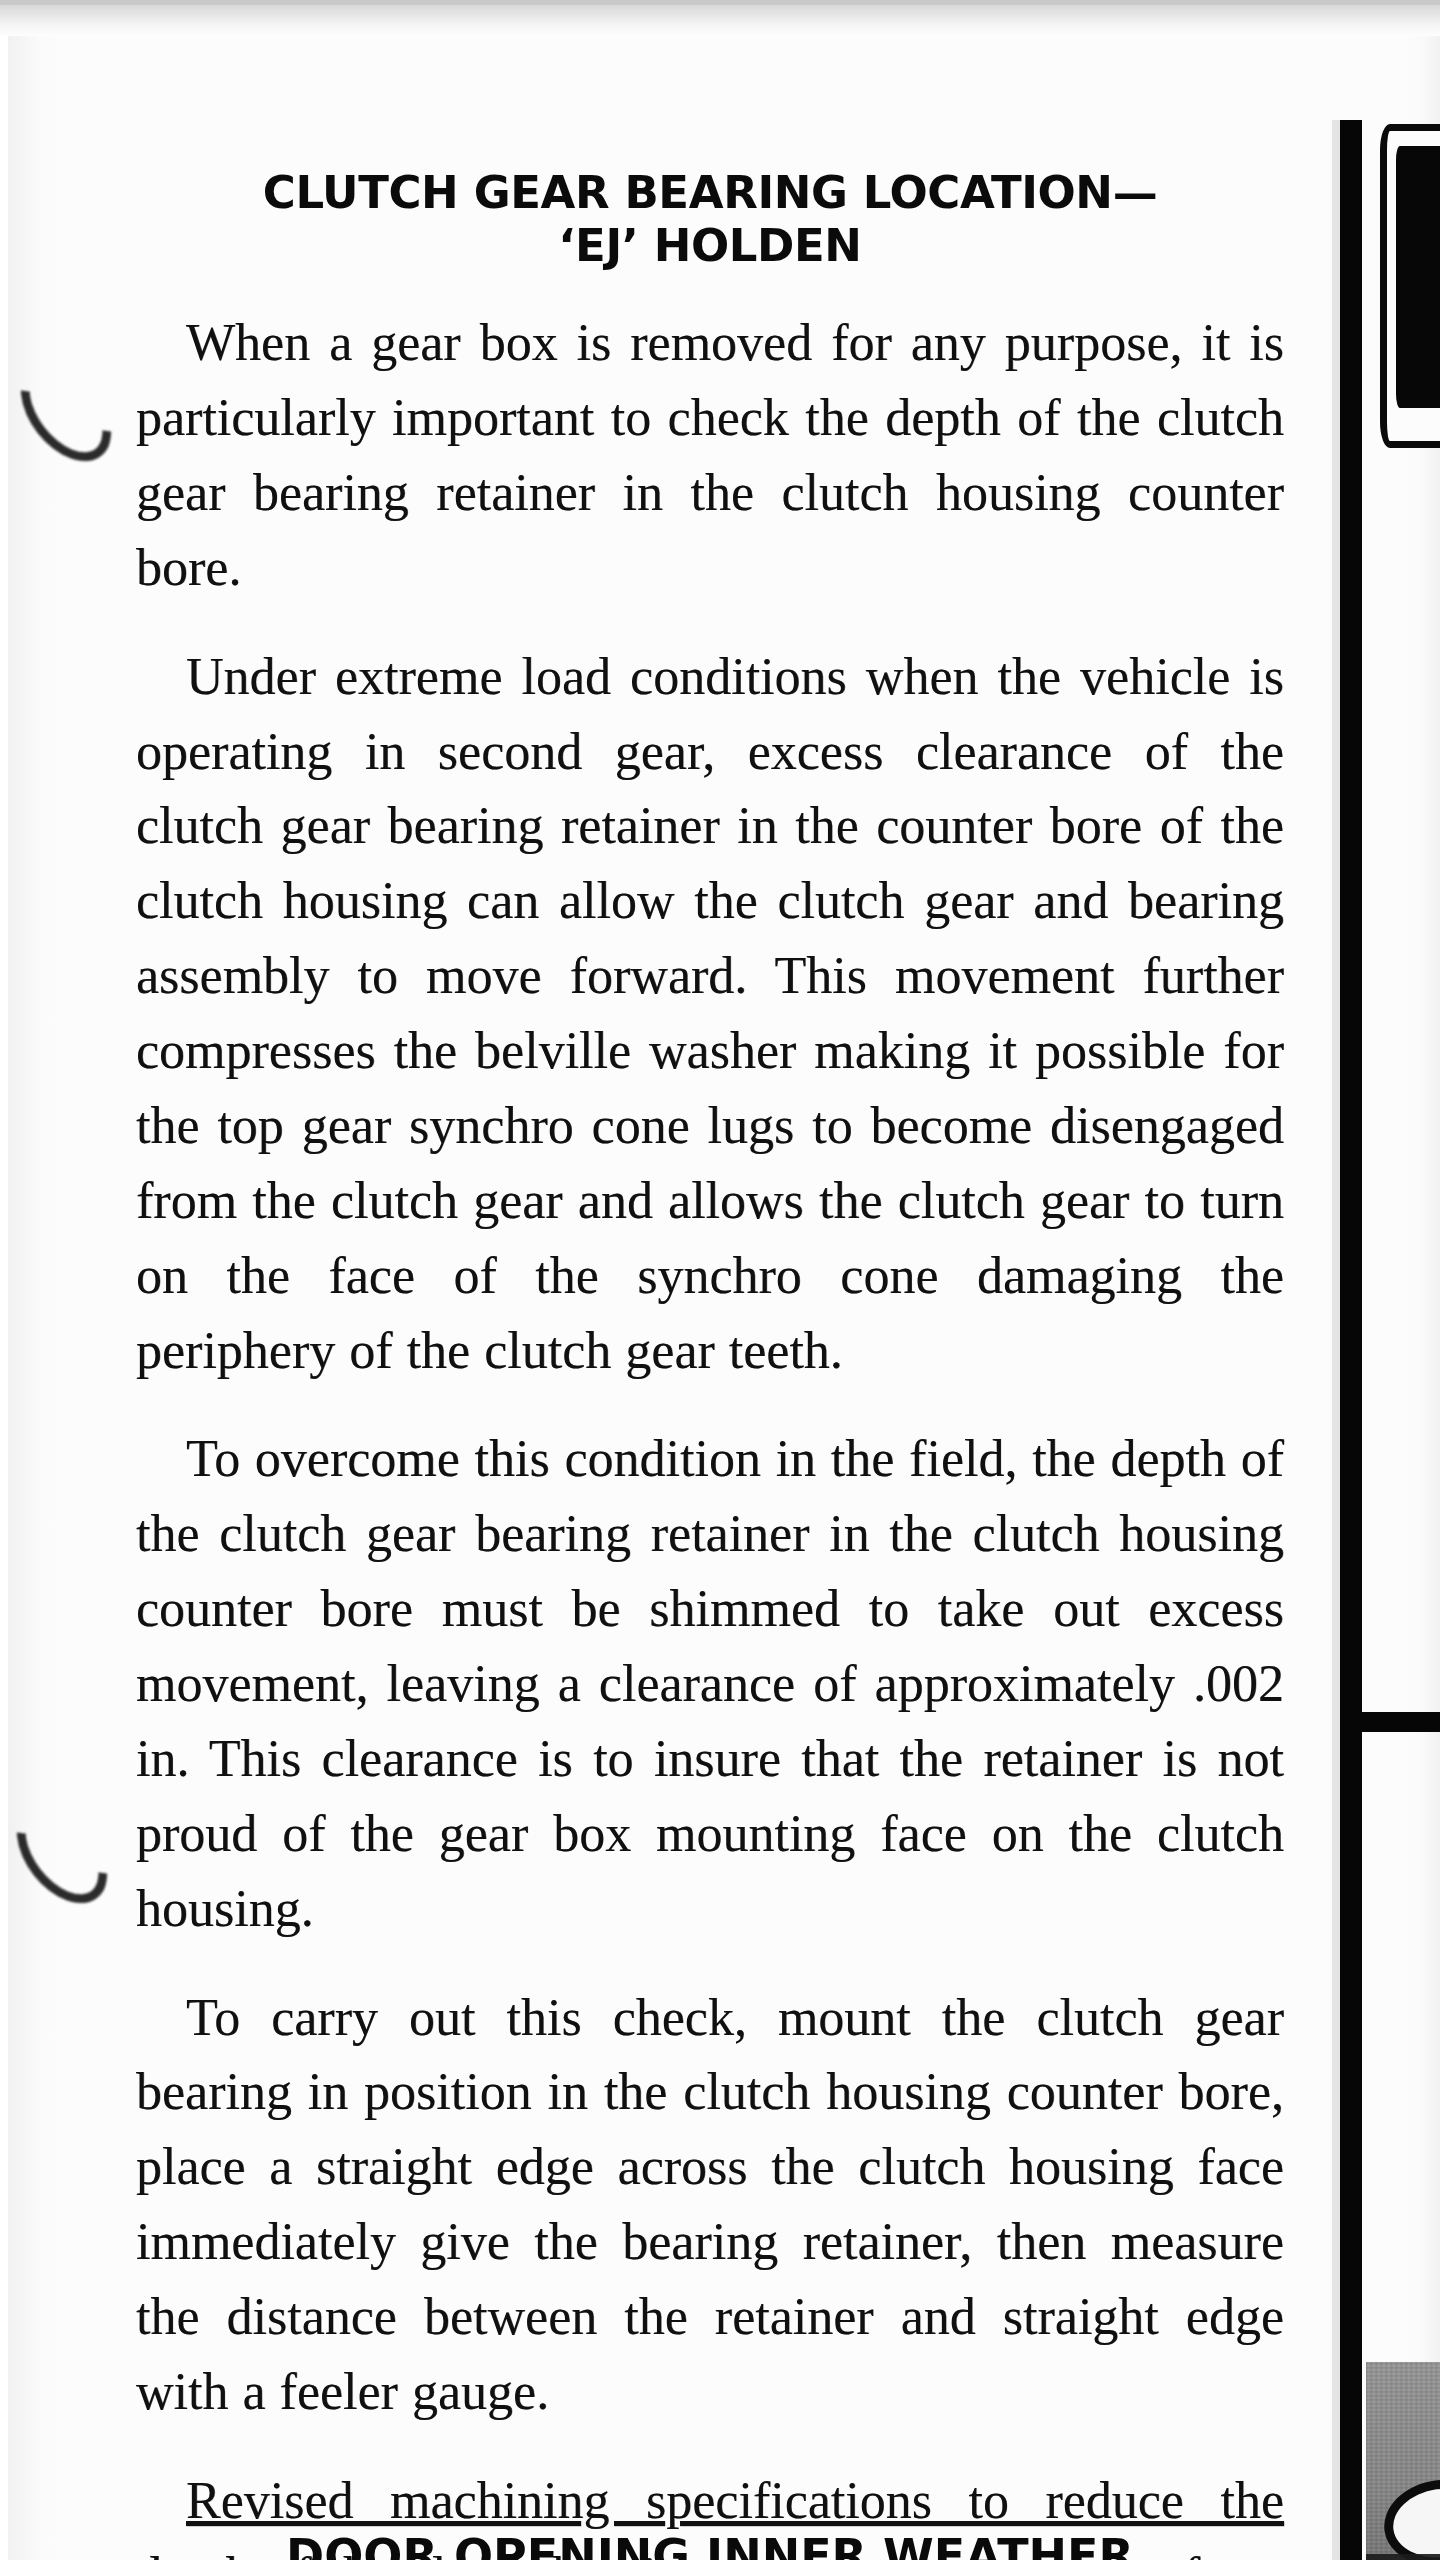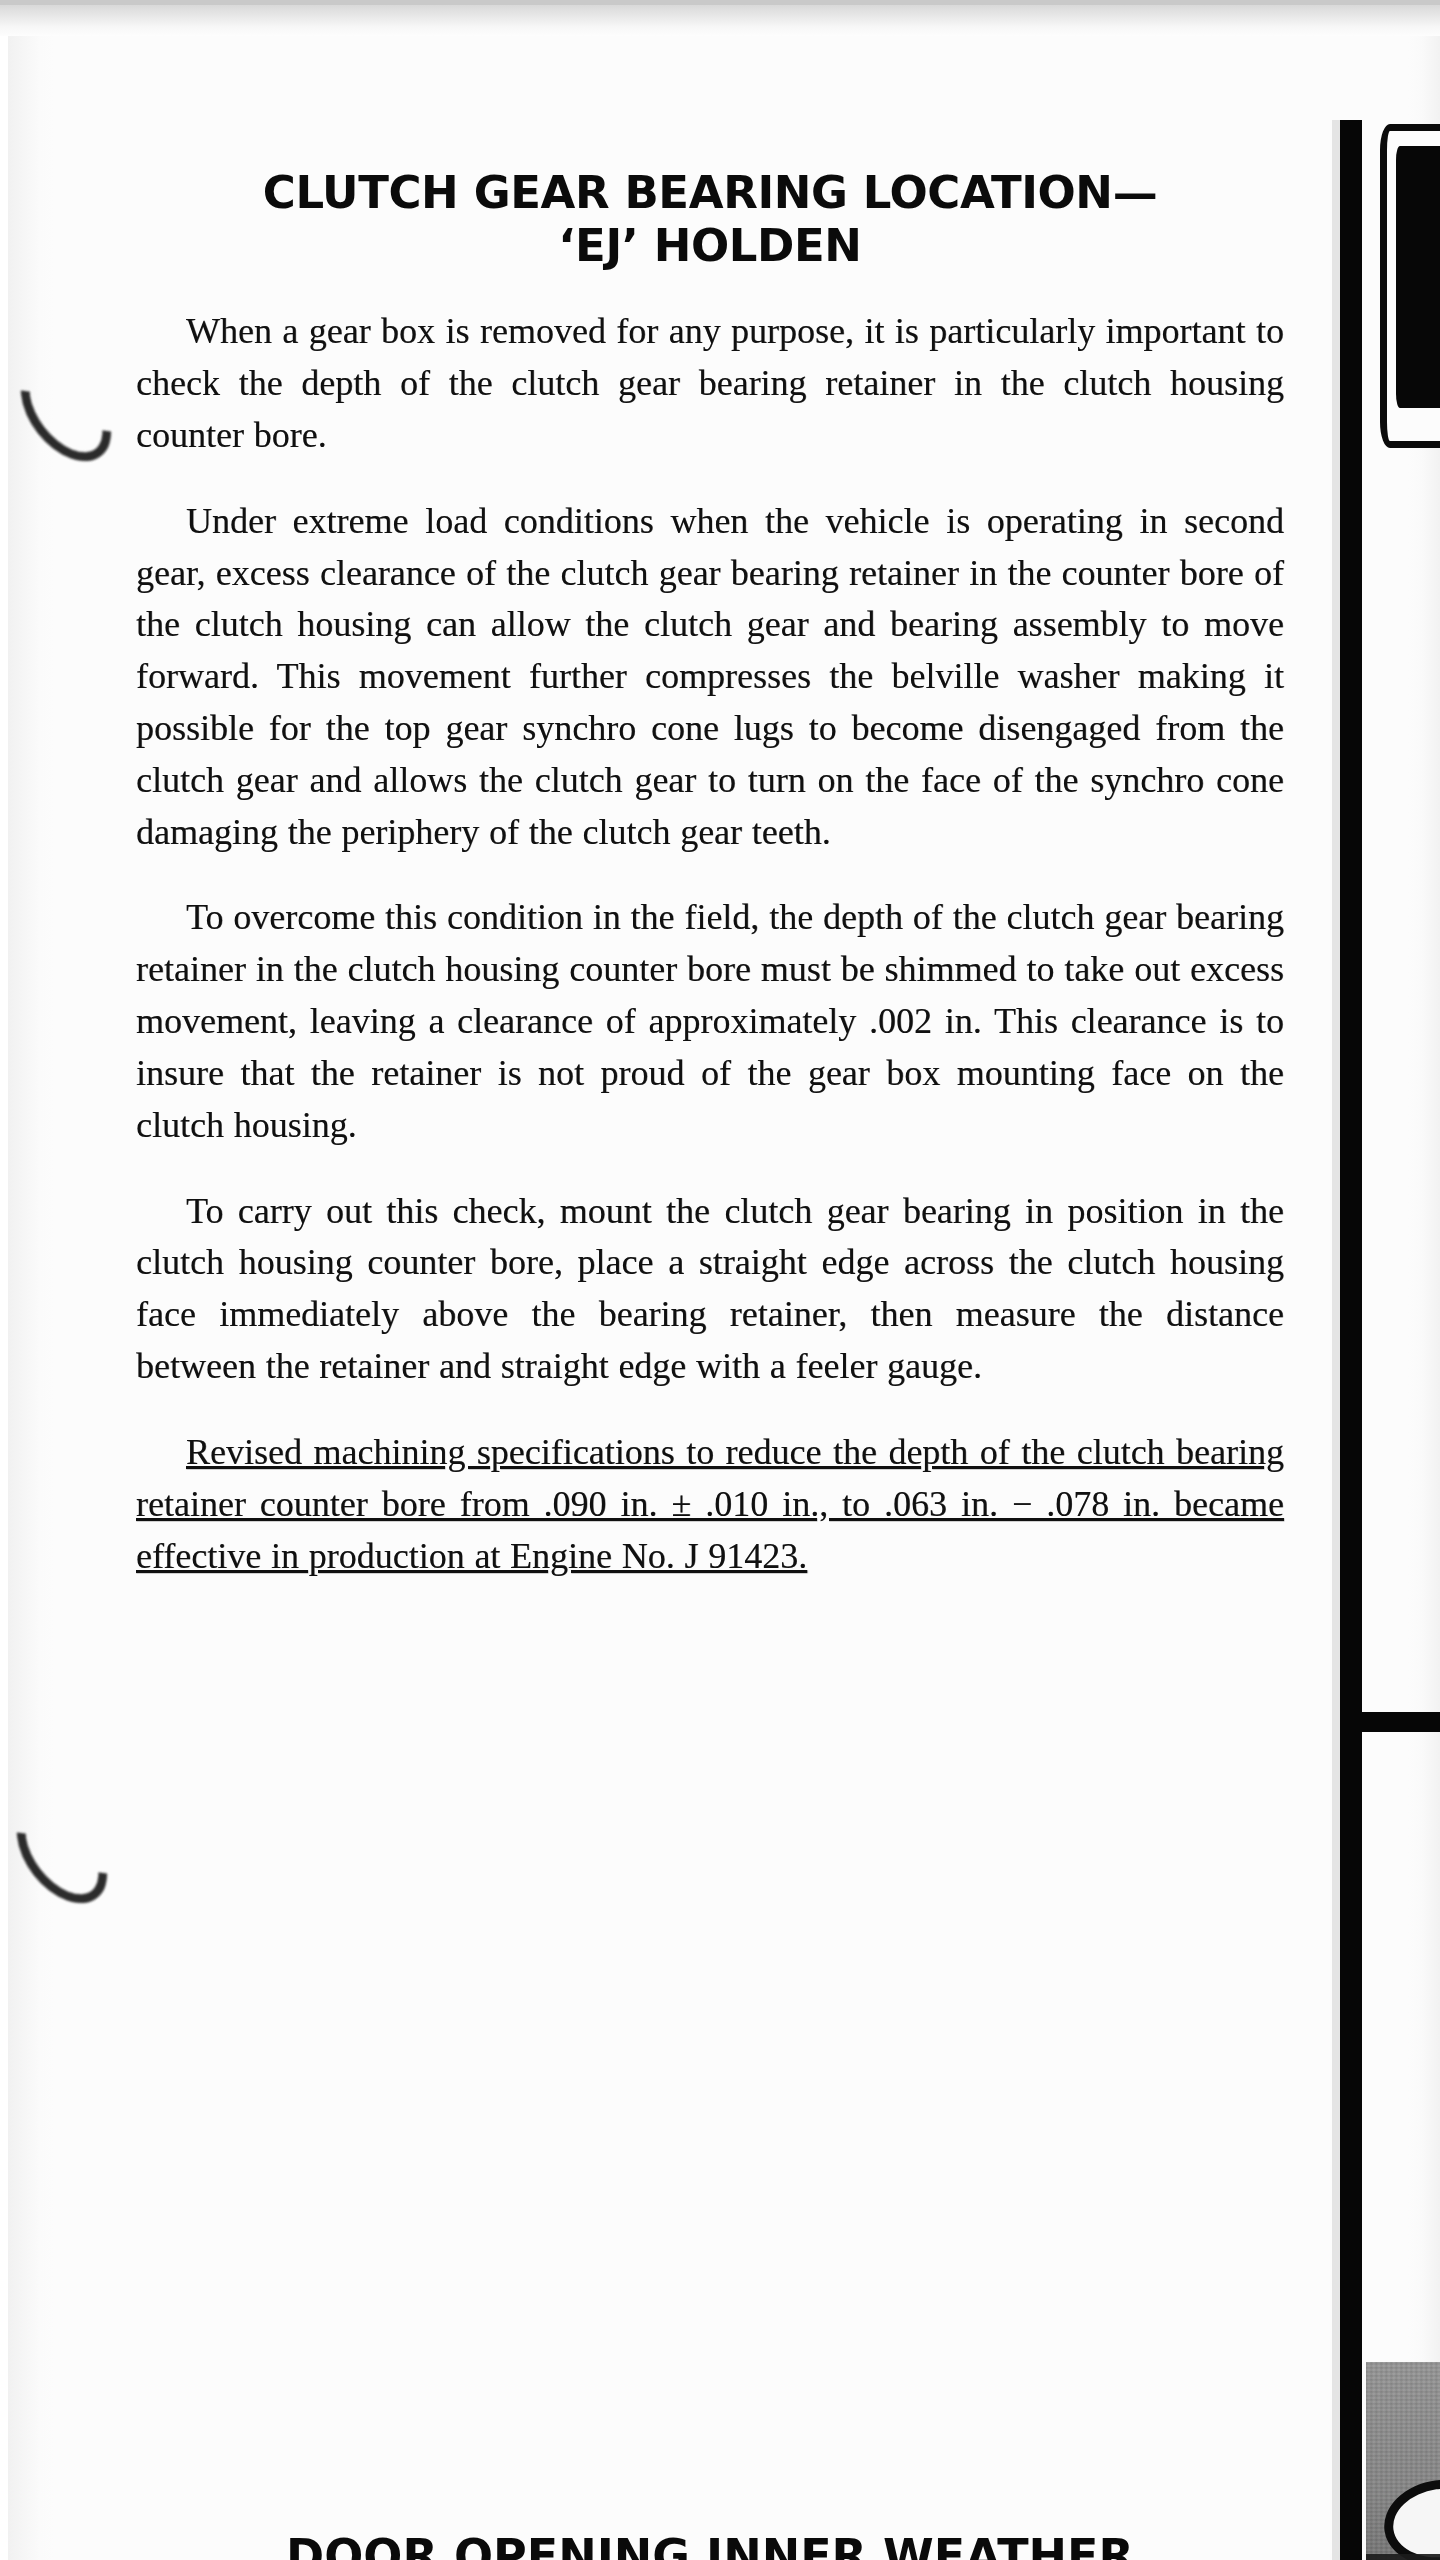--- a/index.html
+++ b/index.html
@@ -63,21 +63,21 @@
     line-height: 1.18;
     letter-spacing: -0.4px;
     color: #0b0b0b;
     text-align: center;
     margin: 0 0 34px 0;
     white-space: pre-line;
   }
 
   p.body-par {
     margin: 0 0 34px 0;
-    font-size: 36px;
+    font-size: 52px;
     line-height: 1.44;
     color: #101010;
     text-align: justify;
     text-indent: 50px;
     text-align-last: left;
     -webkit-hyphens: none;
     hyphens: none;
     word-spacing: 0.02em;
     text-shadow: 0.4px 0.4px 0 rgba(0,0,0,0.45);
   }
@@ -239,21 +239,21 @@
 
     <h1 class="article-title">CLUTCH GEAR BEARING LOCATION—
 ‘EJ’  HOLDEN</h1>
 
     <p class="body-par">When a gear box is removed for any purpose, it is particularly important to check the depth of the clutch gear bearing retainer in the clutch housing counter bore.</p>
 
     <p class="body-par">Under extreme load conditions when the vehicle is operating in second gear, excess clearance of the clutch gear bearing retainer in the counter bore of the clutch housing can allow the clutch gear and bearing assembly to move forward.  This movement further compresses the belville washer making it possible for the top gear synchro cone lugs to become disengaged from the clutch gear and allows the clutch gear to turn on the face of the synchro cone damaging the periphery of the clutch gear teeth.</p>
 
     <p class="body-par">To overcome this condition in the field, the depth of the clutch gear bearing retainer in the clutch housing counter bore must be shimmed to take out excess movement, leaving a clearance of approximately .002 in. This clearance is to insure that the retainer is not proud of the gear box mounting face on the clutch housing.</p>
 
-    <p class="body-par">To carry out this check, mount the clutch gear bearing in position in the clutch housing counter bore, place a straight edge across the clutch housing face immediately above the bearing retainer, then measure the distance between the retainer and straight edge with a feeler gauge.</p>
+    <p class="body-par">To carry out this check, mount the clutch gear bearing in position in the clutch housing counter bore, place a straight edge across the clutch housing face immediately give the bearing retainer, then measure the distance between the retainer and straight edge with a feeler gauge.</p>
 
 
     <p class="body-par">Revised machining specifications to reduce the depth of the clutch bearing retainer counter bore from .090 in. ± .010 in., to .063 in. − .078 in. became effective in production at Engine No. J 91423.</p>
 
   </div>
 
   <div class="next-heading">DOOR OPENING INNER WEATHER</div>
 
 </div>
 

